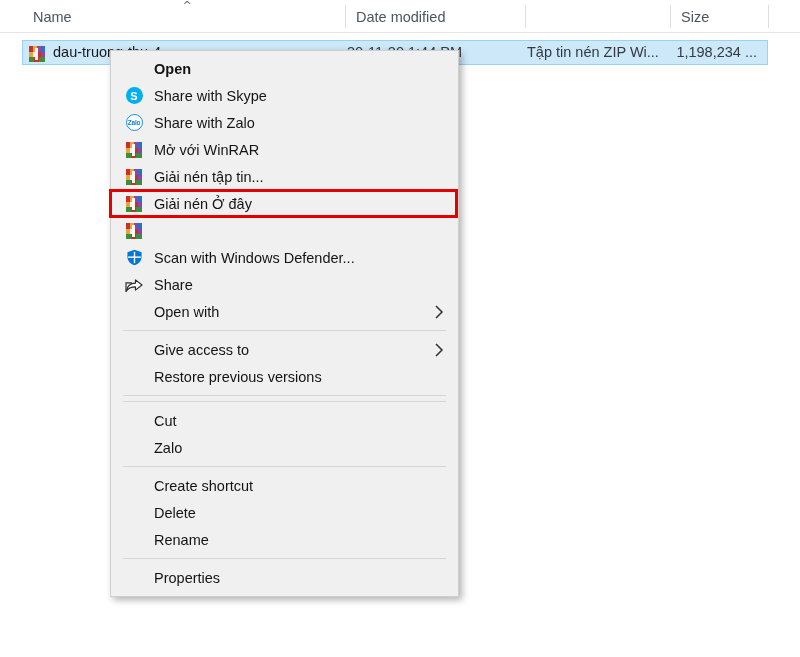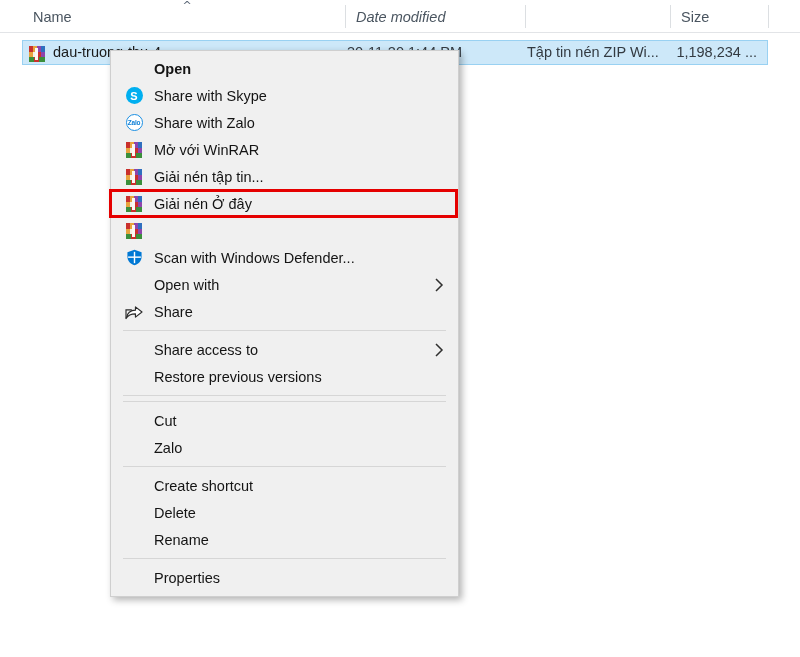--- a/index.html
+++ b/index.html
@@ -267,21 +267,21 @@
 <div class="explorer">
 
   <div class="col-header">
     <div class="sort-caret">^</div>
 
     <div class="cell" style="left:22px; width:323px;">
       <span>Name</span>
     </div>
     <div class="divider" style="left:345px;"></div>
 
-    <div class="cell" style="left:345px; width:180px;font-style:italic;">
+    <div class="cell" style="left:345px; width:180px;">
       <span>Date modified</span>
     </div>
     <div class="divider" style="left:525px;"></div>
 
     <div class="divider" style="left:670px;"></div>
 
     <div class="cell" style="left:670px; width:98px;">
       <span>Size</span>
     </div>
     <div class="divider" style="left:768px;"></div>
@@ -399,41 +399,41 @@
         <span class="mi-ico">
           <svg width="17" height="17" viewBox="0 0 24 24">
             <path d="M12 1 L22 4.5 V11 C22 17 17.5 21.5 12 23 C6.5 21.5 2 17 2 11 V4.5 Z" fill="#0078d4"></path>
             <rect x="11" y="4" width="2" height="16" fill="#ffffff"></rect>
             <rect x="3" y="10.5" width="18" height="2" fill="#ffffff"></rect>
           </svg>
         </span>
         <span>Scan with Windows Defender...</span>
       </div>
       <div class="mi">
+        <span class="mi-ico">
+          <svg width="18" height="16" viewBox="0 0 24 22">
+            <path d="M1 20 V8 H9" fill="none" stroke="#2b2b2b" stroke-width="1.6"></path>
+            <path d="M1 20 C3 11 9 8.5 14 8.5 V4 L23 11 L14 18 V13.5 C9 13.5 4 15 1 20 Z" fill="#ffffff" stroke="#2b2b2b" stroke-width="1.6" stroke-linejoin="round"></path>
+          </svg>
+        </span>
+        <span>Share</span>
+      </div>
+      <div class="mi">
         <span class="mi-ico"></span>
         <span>Open with</span>
         <span class="arrow">
           <svg width="10" height="14" viewBox="0 0 10 14">
             <path d="M2 1 L8 7 L2 13" fill="none" stroke="#30302f" stroke-width="1.5"></path>
           </svg>
         </span>
       </div>
-      <div class="mi">
-        <span class="mi-ico">
-          <svg width="18" height="16" viewBox="0 0 24 22">
-            <path d="M1 20 V8 H9" fill="none" stroke="#2b2b2b" stroke-width="1.6"></path>
-            <path d="M1 20 C3 11 9 8.5 14 8.5 V4 L23 11 L14 18 V13.5 C9 13.5 4 15 1 20 Z" fill="#ffffff" stroke="#2b2b2b" stroke-width="1.6" stroke-linejoin="round"></path>
-          </svg>
-        </span>
-        <span>Share</span>
-      </div>
       <div class="sep"></div>
       <div class="mi">
         <span class="mi-ico"></span>
-        <span>Share access to</span>
+        <span>Give access to</span>
         <span class="arrow">
           <svg width="10" height="14" viewBox="0 0 10 14">
             <path d="M2 1 L8 7 L2 13" fill="none" stroke="#30302f" stroke-width="1.5"></path>
           </svg>
         </span>
       </div>
       <div class="mi">
         <span class="mi-ico"></span>
         <span>Restore previous versions</span>
       </div>

